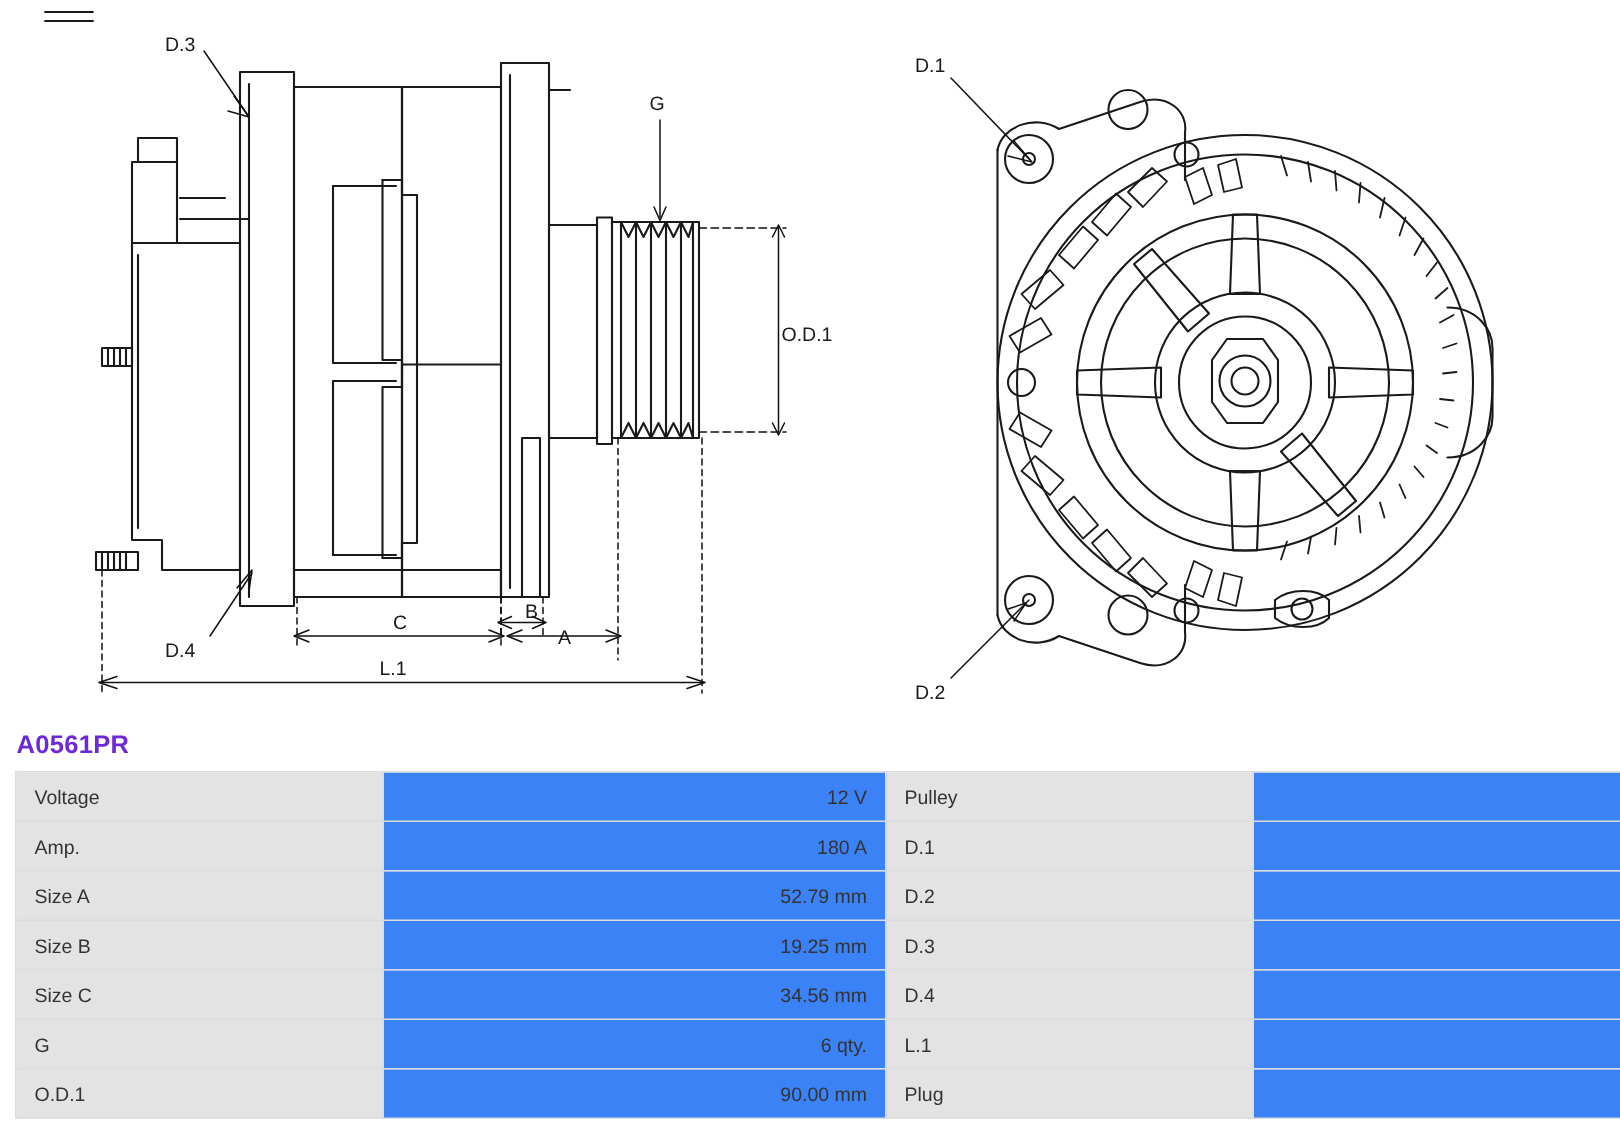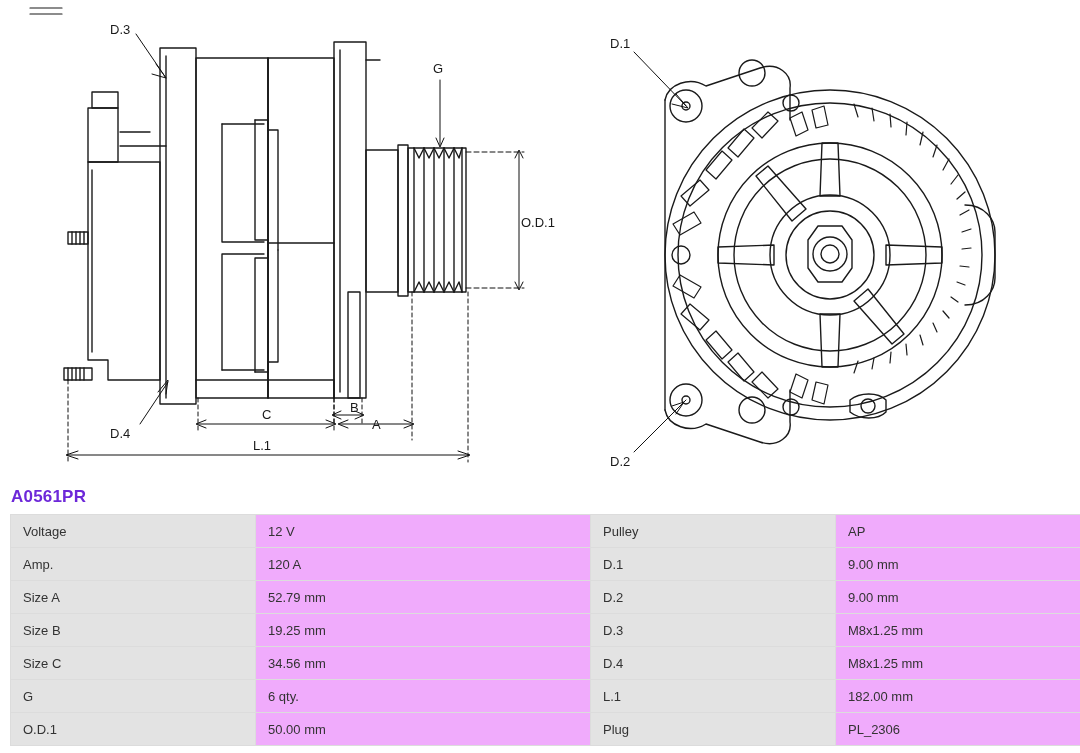--- a/index.html
+++ b/index.html
@@ -55,22 +55,22 @@
     vertical-align: middle;
     color: #333;
   }
   td.label {
     background: #e3e3e3;
     text-align: left;
     width: 220px;
     color: #2b2b2b;
   }
   td.value {
-    background: #f0abfc;
-    text-align: left;
+    background: #3b82f6;
+    text-align: right;
     width: 310px;
     color: #2b2b2b;
   }
 </style>
 </head>
 <body>
 
 <div class="page">
 
   <div class="drawing-area">
@@ -272,21 +272,21 @@
   <table class="spec">
     <tbody>
       <tr>
         <td class="label">Voltage</td>
         <td class="value">12 V</td>
         <td class="label">Pulley</td>
         <td class="value">AP</td>
       </tr>
       <tr>
         <td class="label">Amp.</td>
-        <td class="value">120 A</td>
+        <td class="value">180 A</td>
         <td class="label">D.1</td>
         <td class="value">9.00 mm</td>
       </tr>
       <tr>
         <td class="label">Size A</td>
         <td class="value">52.79 mm</td>
         <td class="label">D.2</td>
         <td class="value">9.00 mm</td>
       </tr>
       <tr>
@@ -302,20 +302,20 @@
         <td class="value">M8x1.25 mm</td>
       </tr>
       <tr>
         <td class="label">G</td>
         <td class="value">6 qty.</td>
         <td class="label">L.1</td>
         <td class="value">182.00 mm</td>
       </tr>
       <tr>
         <td class="label">O.D.1</td>
-        <td class="value">50.00 mm</td>
+        <td class="value">90.00 mm</td>
         <td class="label">Plug</td>
         <td class="value">PL_2306</td>
       </tr>
     </tbody>
   </table>
 
 </div>
 
 </body></html>

